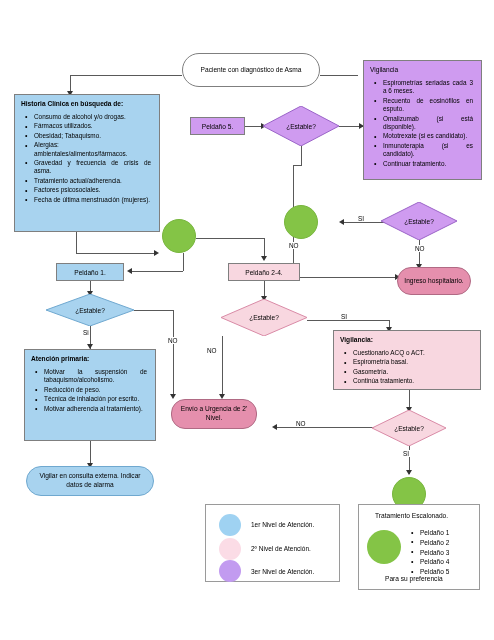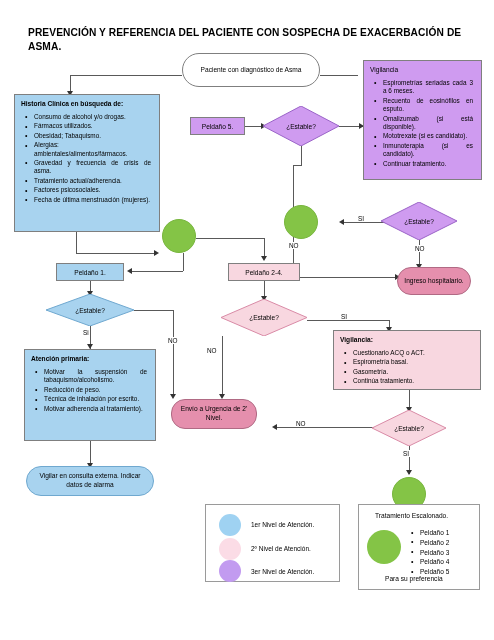--- a/index.html
+++ b/index.html
@@ -157,21 +157,20 @@
   .esc-list div { position: relative; padding-left: 9px; }
   .esc-list div::before {
     content: "\2022"; position: absolute; left: 0; top: -0.5px; font-size: 7px;
   }
 </style>
 </head>
 <body>
 
 <div id="canvas">
 
-  <div class="title">PREVENCIÓN Y REFERENCIA DEL PACIENTE CON SOSPECHA DE EXACERBACIÓN DE ASMA.</div>
 
   <div class="ln ln-h" style="left:70px; top:75px; width:112px;"></div>
   <div class="ln ln-v" style="left:70px; top:75px; height:19px;"></div>
   <div class="arrow arr-down" style="left:66.8px; top:91px;"></div>
 
   <div class="ln ln-h" style="left:320px; top:75px; width:38px;"></div>
 
   <div class="ln ln-v" style="left:76px; top:232px; height:21px;"></div>
   <div class="ln ln-h" style="left:76px; top:253px; width:79px;"></div>
   <div class="arrow arr-right" style="left:154px; top:249.8px;"></div>

